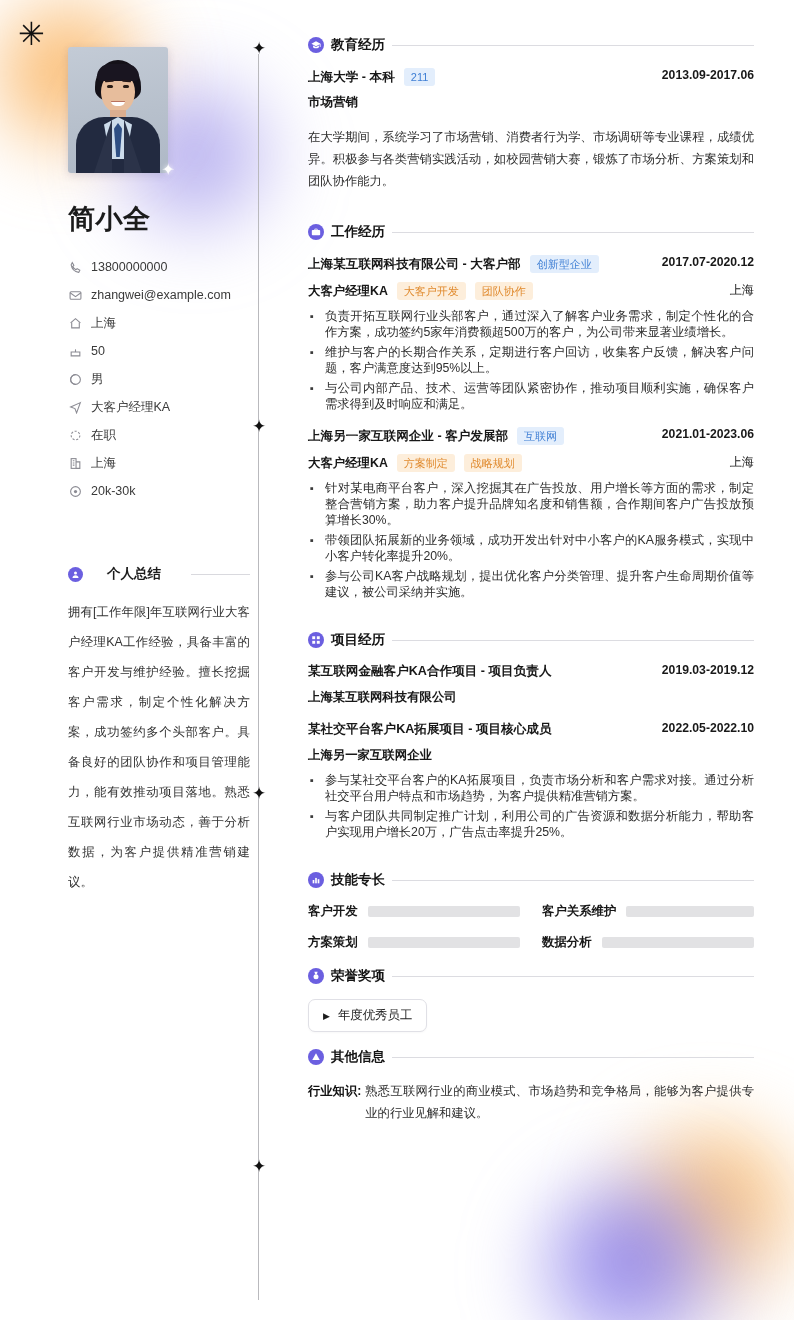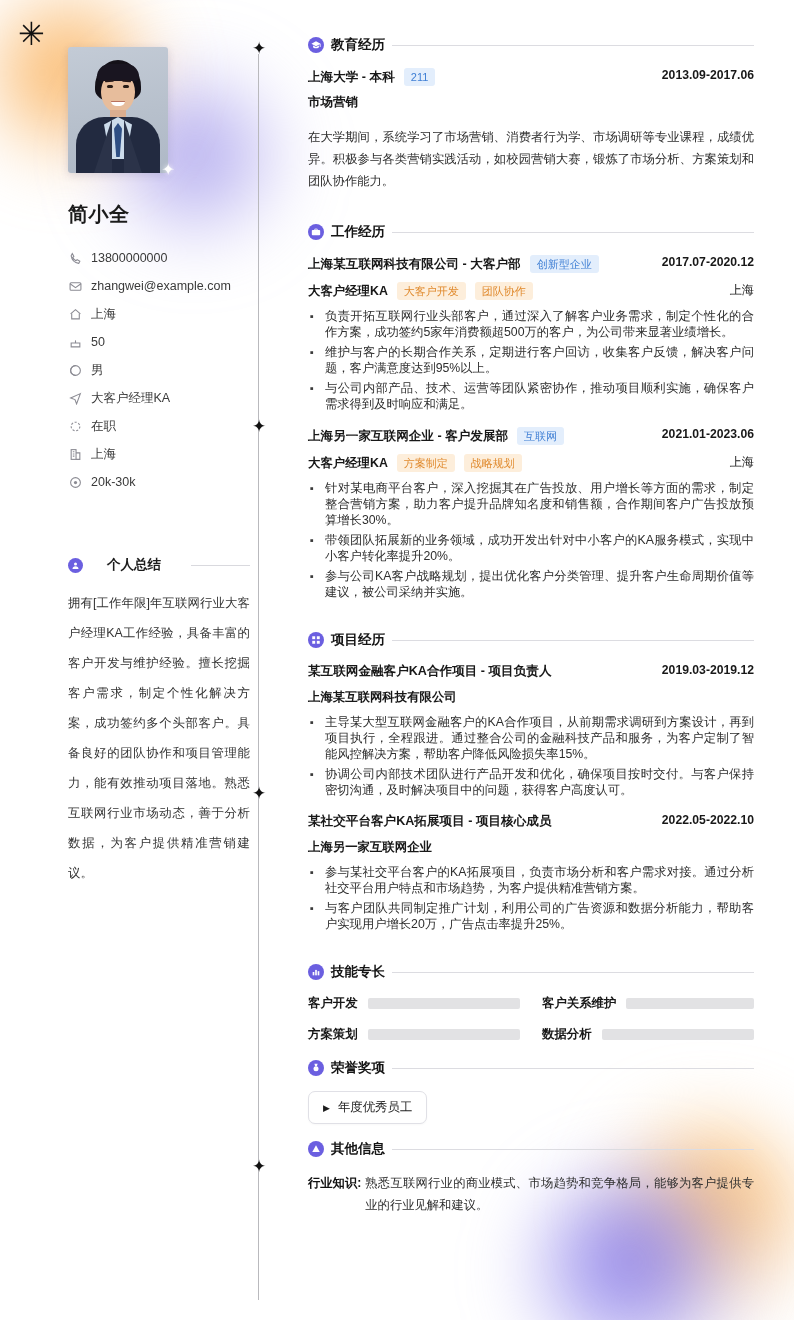--- a/index.html
+++ b/index.html
@@ -51,21 +51,21 @@
   .av-shirt { position:absolute; left:36px; top:70px; width:28px; height:42px; background:#cddceb;
     clip-path: polygon(50% 0,100% 18%,78% 100%,22% 100%,0 18%); }
   .av-tie { position:absolute; left:46px; top:76px; width:8px; height:34px; background:#2f4f84;
     clip-path: polygon(50% 0,100% 16%,72% 100%,28% 100%,0 16%); }
   .av-lapel-l { position:absolute; left:26px; top:72px; width:18px; height:54px; background:#2b3349;
     clip-path: polygon(100% 0,100% 100%,0 100%); }
   .av-lapel-r { position:absolute; left:56px; top:72px; width:18px; height:54px; background:#2b3349;
     clip-path: polygon(0 0,100% 100%,0 100%); }
   .av-sparkle { position:absolute; right:-7px; bottom:-4px; color:#fff; font-size:16px; line-height:14px; text-shadow:0 0 5px rgba(255,255,255,.9); }
 
-  .name { margin:28px 0 0 48px; font-size:20px; font-weight:bold; color:#1b1b1b; letter-spacing:.5px; }
+  .name { margin:28px 0 0 48px; font-size:27px; font-weight:bold; color:#1b1b1b; letter-spacing:.5px; }
 
   .contacts { margin:16px 0 0 48px; }
   .contact { display:flex; align-items:center; gap:9px; height:28px; font-size:12.5px; color:#3a3a3a; }
   .c-ico { width:14px; height:14px; flex:0 0 14px; display:flex; align-items:center; justify-content:center; color:#8b8b93; }
   .c-ico svg { width:13px; height:13px; display:block; }
 
   .summary { margin:60px 0 0 48px; width:182px; }
   .sum-head { display:flex; align-items:center; gap:24px; }
   .sum-head .bullet { width:15px; height:15px; border-radius:50%; background:#6b5fe0; display:flex; align-items:center; justify-content:center; }
   .sum-head .bullet svg { width:9px; height:9px; fill:#fff; }
@@ -378,24 +378,20 @@
         <span class="sec-title">项目经历</span>
         <span class="sec-rule"></span>
       </div>
 
       <div class="entry">
         <div class="row">
           <span class="e-title">某互联网金融客户KA合作项目 - 项目负责人</span>
           <span class="e-date">2019.03-2019.12</span>
         </div>
         <div class="e-org">上海某互联网科技有限公司</div>
-        <ul class="bullets">
-          <li>主导某大型互联网金融客户的KA合作项目，从前期需求调研到方案设计，再到项目执行，全程跟进。通过整合公司的金融科技产品和服务，为客户定制了智能风控解决方案，帮助客户降低风险损失率15%。</li>
-          <li>协调公司内部技术团队进行产品开发和优化，确保项目按时交付。与客户保持密切沟通，及时解决项目中的问题，获得客户高度认可。</li>
-        </ul>
       </div>
 
       <div class="entry">
         <div class="row">
           <span class="e-title">某社交平台客户KA拓展项目 - 项目核心成员</span>
           <span class="e-date">2022.05-2022.10</span>
         </div>
         <div class="e-org">上海另一家互联网企业</div>
         <ul class="bullets">
           <li>参与某社交平台客户的KA拓展项目，负责市场分析和客户需求对接。通过分析社交平台用户特点和市场趋势，为客户提供精准营销方案。</li>

